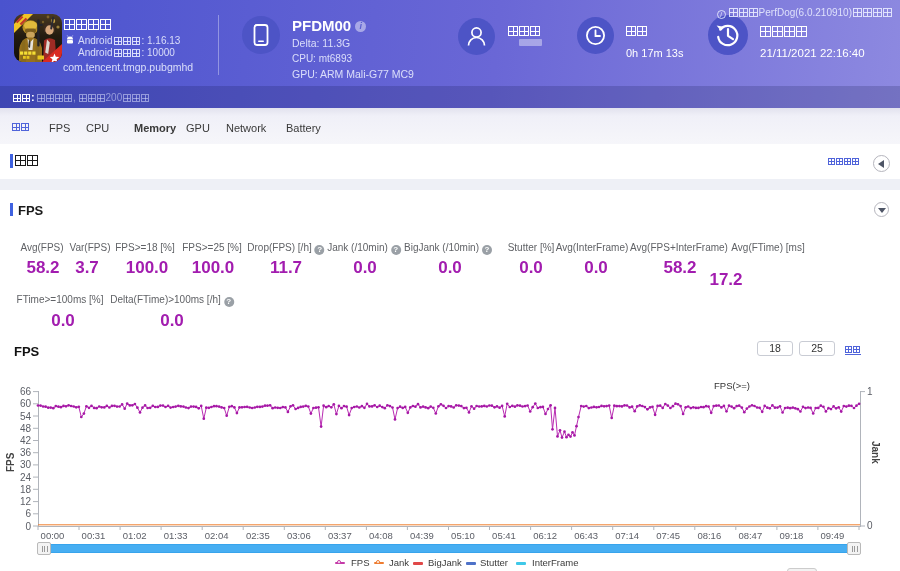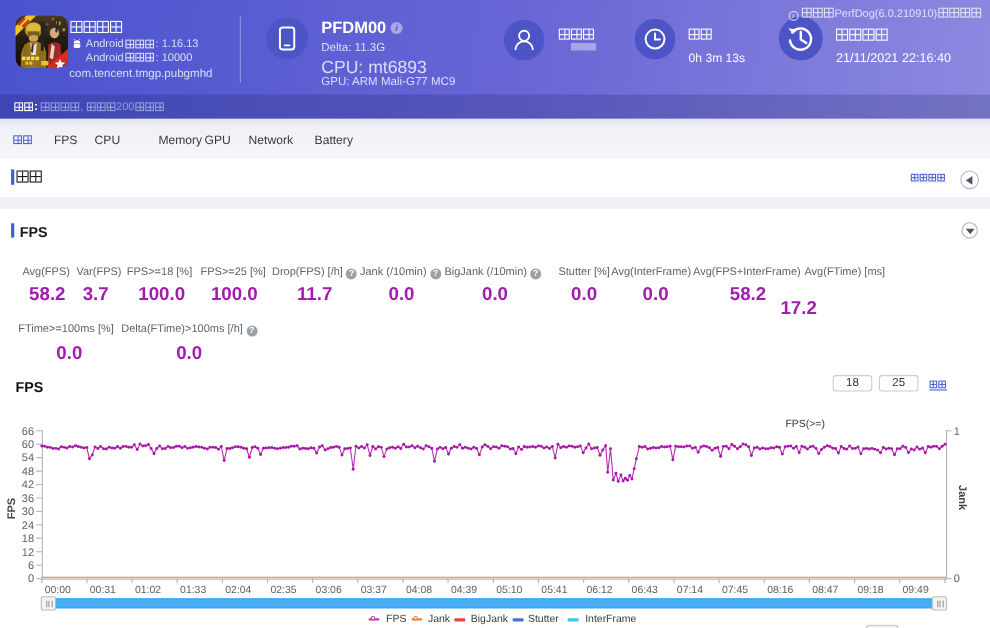--- a/index.html
+++ b/index.html
@@ -125,21 +125,21 @@
 
   <div class="abs" style="left:218px; top:15px; width:1px; height:60px; background:rgba(255,255,255,0.35);"></div>
 
   <svg class="abs" style="left:242px; top:16px;" width="38" height="38" viewBox="0 0 38 38">
     <circle cx="19" cy="19" r="19" fill="#4d54c6"></circle>
     <rect x="12.5" y="9" width="13" height="20" rx="2.5" fill="none" stroke="#fff" stroke-width="1.8"></rect>
     <rect x="16" y="24.4" width="6" height="1.6" rx="0.8" fill="#fff"></rect>
   </svg>
   <div class="abs wtxt" style="left:292px; top:16.5px; font-size:15px; font-weight:bold;">PFDM00<span style="display:inline-block;width:11px;height:11px;border-radius:50%;background:rgba(255,255,255,0.45);color:#5a5fd0;font-size:9px;font-weight:bold;text-align:center;line-height:11px;vertical-align:2px;margin-left:4px;font-style:italic;">i</span></div>
   <div class="abs dimtxt" style="left:292px; top:37px; font-size:10.5px;">Delta: 11.3G</div>
-  <div class="abs dimtxt" style="left:292px; top:53px; font-size:16px;">CPU: mt6893</div>
+  <div class="abs dimtxt" style="left:292px; top:53px; font-size:10px;">CPU: mt6893</div>
   <div class="abs dimtxt" style="left:292px; top:68px; font-size:10.5px;">GPU: ARM Mali-G77 MC9</div>
 
   <svg class="abs" style="left:458px; top:18px;" width="37" height="37" viewBox="0 0 37 37">
     <circle cx="18.5" cy="18.5" r="18.5" fill="#4d54c6"></circle>
     <circle cx="18.5" cy="14.5" r="4.6" fill="none" stroke="#fff" stroke-width="1.7"></circle>
     <path d="M10.5 27.5 a8 8 0 0 1 16 0" fill="none" stroke="#fff" stroke-width="1.7"></path>
   </svg>
   <div class="abs wtxt fx" style="left:508px; top:26px;">
     <span class="cj b c10"></span>
       <span class="cj b c10"></span>
@@ -149,21 +149,21 @@
 
   <svg class="abs" style="left:577px; top:17px;" width="37" height="37" viewBox="0 0 37 37">
     <circle cx="18.5" cy="18.5" r="18.5" fill="#4d54c6"></circle>
     <circle cx="18.5" cy="18.5" r="8.6" fill="none" stroke="#fff" stroke-width="1.8"></circle>
     <path d="M18.5 13.5 L18.5 19 L23 19" fill="none" stroke="#fff" stroke-width="1.8" stroke-linecap="round"></path>
   </svg>
   <div class="abs wtxt fx" style="left:626px; top:26px;">
     <span class="cj b c10"></span>
       <span class="cj b c10"></span>
   </div>
-  <div class="abs wtxt" style="left:626px; top:47px; font-size:11px;">0h 3m 13s</div>
+  <div class="abs wtxt" style="left:626px; top:47px; font-size:11px;">0h 17m 13s</div>
 
   <svg class="abs" style="left:708px; top:15px;" width="40" height="40" viewBox="0 0 40 40">
     <circle cx="20" cy="20" r="20" fill="#4d54c6"></circle>
     <path d="M12.2 14.6 a9.6 9.6 0 1 1 -2 7.2" fill="none" stroke="#fff" stroke-width="2.2" stroke-linecap="round"></path>
     <path d="M8.6 10.6 L12.9 15.7 L16.9 12.1 Z" fill="#fff"></path>
     <path d="M20 14 L20 20.8 L25 24.2" fill="none" stroke="#fff" stroke-width="2.2" stroke-linecap="round" stroke-linejoin="round"></path>
   </svg>
   <div class="abs wtxt fx" style="left:760px; top:26px;">
     <span class="cj b c11"></span>
       <span class="cj b c11"></span>
@@ -178,21 +178,21 @@
   <div class="abs wtxt" style="left:13px; top:91px; font-size:11px; font-weight:bold; z-index:2;"><span class="cj b c8"></span><span class="cj b c8"></span>:</div>
   <div class="abs" style="left:37px; top:92px; font-size:10px; color:rgba(215,220,250,0.55); z-index:2;"><span class="cj c8"></span><span class="cj c8"></span><span class="cj c8"></span><span class="cj c8"></span>, <span class="cj c8"></span><span class="cj c8"></span><span class="cj c8"></span>200<span class="cj c8" style="margin-left:1px;"></span><span class="cj c8"></span><span class="cj c8"></span></div>
 
   <div id="tabs"></div>
   <div class="tab blue fx" style="left:12px; top:123px;">
       <span class="cj c8" style="border-color:#5064da;"></span>
       <span class="cj c8" style="border-color:#5064da;"></span>
     </div>
   <div class="tab" style="left:49px;">FPS</div>
   <div class="tab" style="left:86px;">CPU</div>
-  <div class="tab" style="left:144px;">Memory</div>
+  <div class="tab" style="left:134px;font-weight:bold;">Memory</div>
   <div class="tab" style="left:186px;">GPU</div>
   <div class="tab" style="left:226px;">Network</div>
   <div class="tab" style="left:286px;">Battery</div>
 
   <div class="vbar" style="left:10px; top:154px; height:14px;"></div>
   <div class="abs fx" style="left:15px; top:155px; color:#1a1a1a;">
       <span class="cj b c11"></span>
       <span class="cj b c11"></span>
     </div>
   <div class="abs blue fx" style="left:828px; top:158px;">

